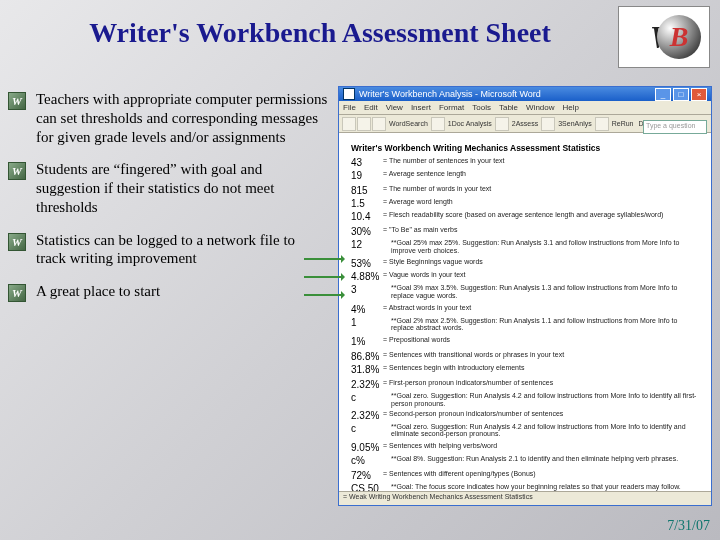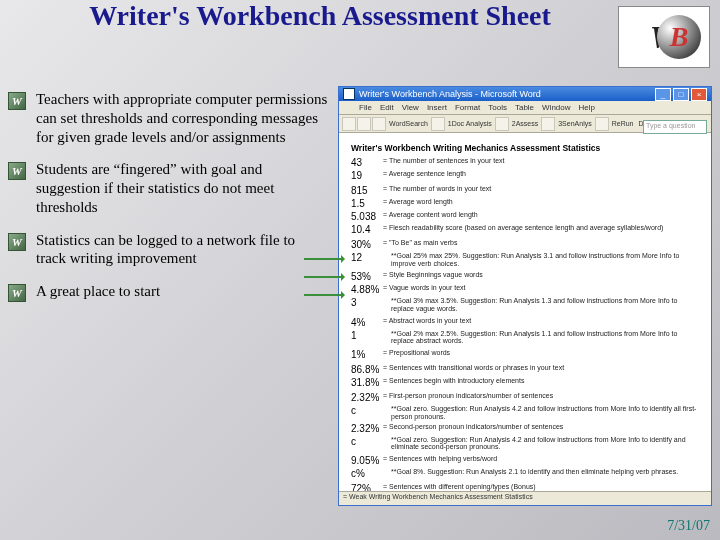--- a/index.html
+++ b/index.html
@@ -9,21 +9,21 @@
     font-family: "Times New Roman", serif;
     position: relative;
     overflow: hidden;
   }
   .title {
     font-family: Georgia, "Times New Roman", serif;
     font-weight: bold;
     font-size: 28px;
     color: #1a1a8f;
     text-align: center;
-    padding: 0 120px 8px 40px;
+    padding: 17px 120px 8px 40px;
     line-height: 1.15;
   }
   .logo {
     position: absolute;
     top: 6px; right: 10px;
     width: 92px; height: 62px;
     background: #fff;
     border: 1px solid #888;
     display: flex; align-items: center; justify-content: center;
     font-family: Georgia, serif;
@@ -86,21 +86,21 @@
     padding: 0 4px;
     font-size: 9px;
   }
   .titlebar .doc-icon {
     width: 12px; height: 12px; background: #fff; margin-right: 4px;
     border: 1px solid #036;
   }
   .titlebar .spacer { flex: 1; }
   .winbtn { width: 16px; height: 13px; margin-left: 2px; background: #5a95e8; border: 1px solid #fff; font-size: 8px; text-align: center; line-height: 11px; color: #fff; }
   .winbtn.close { background: #e05a3a; }
-  .menubar { height: 14px; background: #ece9d8; border-bottom: 1px solid #aca899; padding: 0 20px; font-size: 8px; color: #333; display: flex; gap: 8px; align-items: center; }
+  .menubar { height: 14px; background: #ece9d8; border-bottom: 1px solid #aca899; padding: 0 4px; font-size: 8px; color: #333; display: flex; gap: 8px; align-items: center; }
   .toolbar { height: 18px; background: #ece9d8; border-bottom: 1px solid #aca899; display: flex; align-items: center; padding: 0 3px; gap: 1px; }
   .tbtn { width: 14px; height: 14px; border: 1px solid #c9c7ba; background: #f5f3e9; }
   .tlabel { font-size: 7px; color: #333; margin: 0 2px; }
   .assist-box { position: absolute; top: 33px; right: 4px; width: 64px; height: 14px; background: #fff; border: 1px solid #7a9; font-size: 7px; color: #999; padding: 1px 2px; }
   .doc-area {
     position: absolute;
     top: 52px; left: 0; right: 0; bottom: 14px;
     background: #fff;
     padding: 4px 12px;
     overflow: hidden;
@@ -202,24 +202,20 @@
         </div>
         <div class="stat-row">
           <div class="stat-num">815</div>
           <div class="stat-txt">= The number of words in your text</div>
         </div>
         <div class="stat-row">
           <div class="stat-num">1.5</div>
           <div class="stat-txt">= Average word length</div>
         </div>
         <div class="stat-row">
-          <div class="stat-num">5.038</div>
-          <div class="stat-txt">= Average content word length</div>
-        </div>
-        <div class="stat-row">
           <div class="stat-num">10.4</div>
           <div class="stat-txt">= Flesch readability score (based on average sentence length and average syllables/word)</div>
         </div>
         <div class="stat-row">
           <div class="stat-num"></div>
           <div class="stat-txt"></div>
         </div>
         <div class="stat-row">
           <div class="stat-num">30%</div>
           <div class="stat-txt">= "To Be" as main verbs</div>

